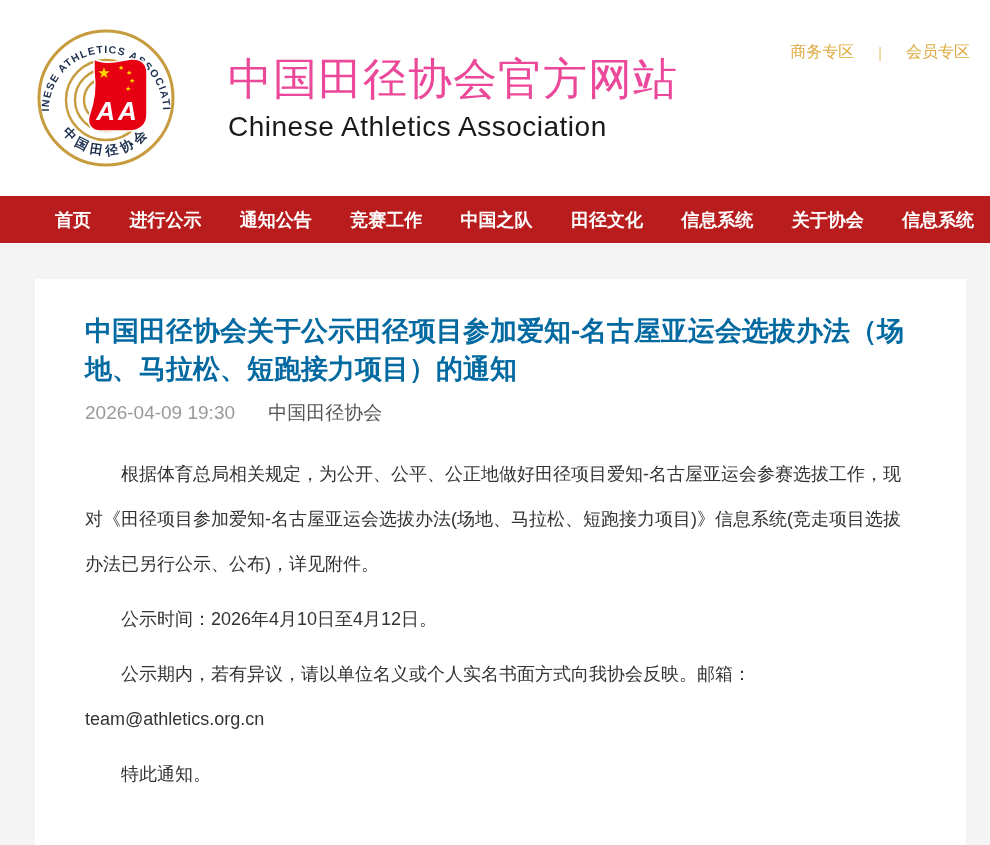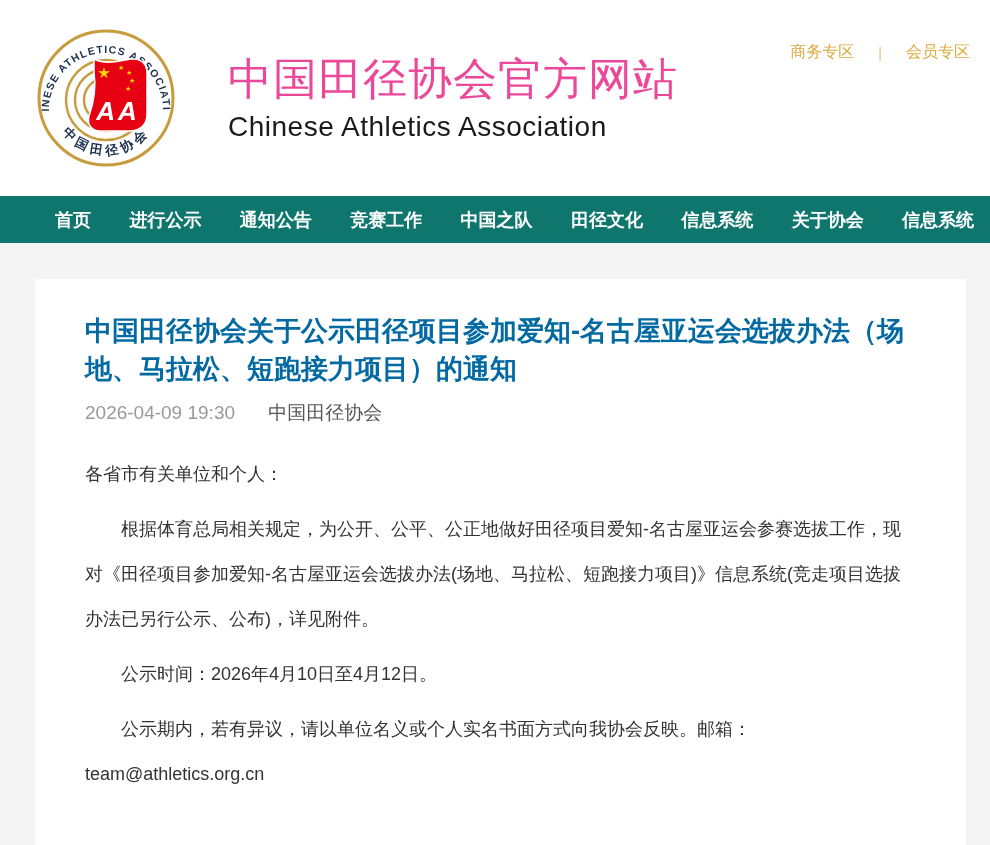--- a/index.html
+++ b/index.html
@@ -28,21 +28,21 @@
   .site-title-cn{
     font-size:44px;color:#ec4899;letter-spacing:1px;line-height:1.15;
     font-weight:400;
   }
   .site-title-en{
     font-size:28px;color:#1a1a1a;letter-spacing:0.5px;margin-top:6px;
     font-weight:400;
   }
   
   .nav{
-    background:#0f766e;height:47px;width:100%;
+    background:#b91c1c;height:47px;width:100%;
     display:flex;align-items:center;justify-content:space-between;
     box-sizing:border-box;padding:0 16px 0 55px;gap:28px;
   }
   .nav a{
     color:#ffffff;font-size:18px;font-weight:700;text-decoration:none;
     white-space:nowrap;cursor:pointer;
   }
   
   .main{
     padding:36px 24px 0 35px;
@@ -128,19 +128,19 @@
   </nav>
 
 <div class="main">
   <div class="card">
     <h1 class="article-title">中国田径协会关于公示田径项目参加爱知-名古屋亚运会选拔办法（场地、马拉松、短跑接力项目）的通知</h1>
     <div class="meta">
       <span class="date">2026-04-09 19:30</span>
       <span class="source">中国田径协会</span>
     </div>
     <div class="body-text">
-        <p>各省市有关单位和个人：</p>
         <p class="indent">根据体育总局相关规定，为公开、公平、公正地做好田径项目爱知-名古屋亚运会参赛选拔工作，现对《田径项目参加爱知-名古屋亚运会选拔办法(场地、马拉松、短跑接力项目)》信息系统(竞走项目选拔办法已另行公示、公布)，详见附件。</p>
         <p class="indent">公示时间：2026年4月10日至4月12日。</p>
         <p class="indent">公示期内，若有异议，请以单位名义或个人实名书面方式向我协会反映。邮箱：team@athletics.org.cn</p>
+        <p class="indent">特此通知。</p>
       </div>
   </div>
 </div>
 
 </body></html>

